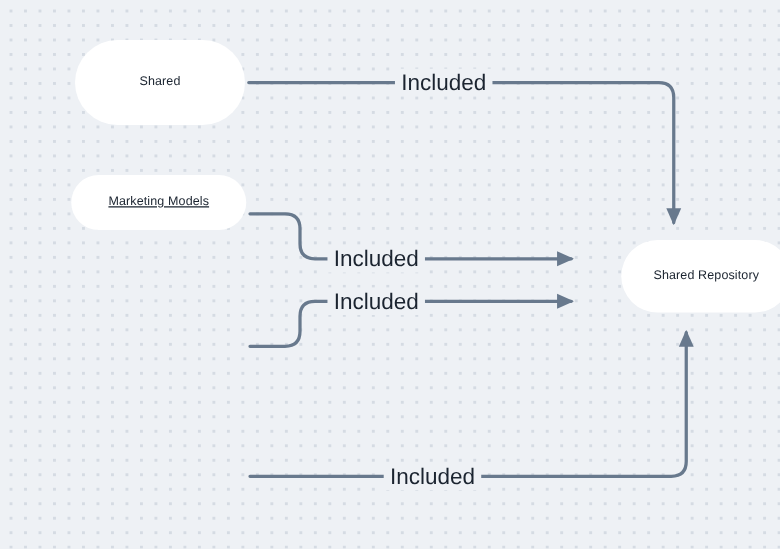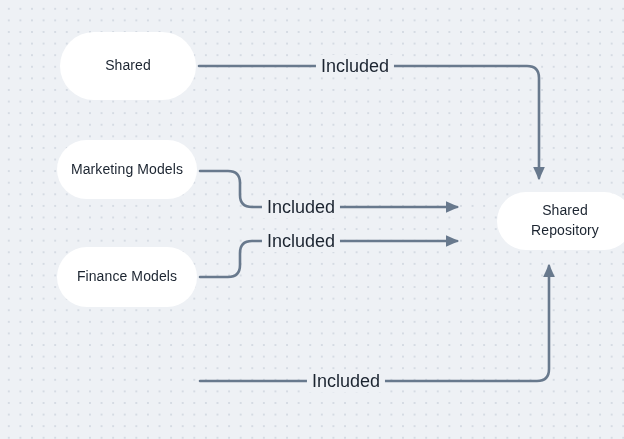--- a/index.html
+++ b/index.html
@@ -27,21 +27,21 @@
   }
   .node {
     position: absolute;
     background: #ffffff;
     border-radius: 999px;
     display: flex;
     align-items: center;
     justify-content: center;
     text-align: center;
     color: #1b2430;
-    font-size: 14px;
+    font-size: 10px;
     line-height: 1.42;
     letter-spacing: 0.1px;
     box-sizing: border-box;
     padding: 4px 10px;
     z-index: 3;
   }
   .edge-label {
     position: absolute;
     transform: translate(-50%, -50%);
     background: #eef1f5;
@@ -73,27 +73,24 @@
 
     <path d="M 200 381 L 537 381 Q 549 381 549 369 L 549 266" fill="none" stroke="#68798d" stroke-width="2.6" stroke-linecap="round" marker-end="url(#arrow)"></path>
   </svg>
 
   <div class="node" style="left:60px; top:32px; width:136px; height:68px;">
     <div>
       <div>Shared</div>
     </div>
   </div>
 
-  <div class="node" style="left:57px; top:140px; width:140px; height:59px;">
+  <div class="node" style="left:57px; top:140px; width:140px; height:44px;text-decoration:underline;">
     <span>Marketing Models</span>
   </div>
 
-  <div class="node" style="left:57px; top:247px; width:140px; height:60px;">
-    <span>Finance Models</span>
-  </div>
 
 
   <div class="node" style="left:497px; top:192px; width:136px; height:58px;">
     <span>Shared Repository</span>
   </div>
 
   <div class="edge-label" style="left:355px; top:66px;">Included</div>
   <div class="edge-label" style="left:301px; top:207px;">Included</div>
   <div class="edge-label" style="left:301px; top:241px;">Included</div>
   <div class="edge-label" style="left:346px; top:381px;">Included</div>

